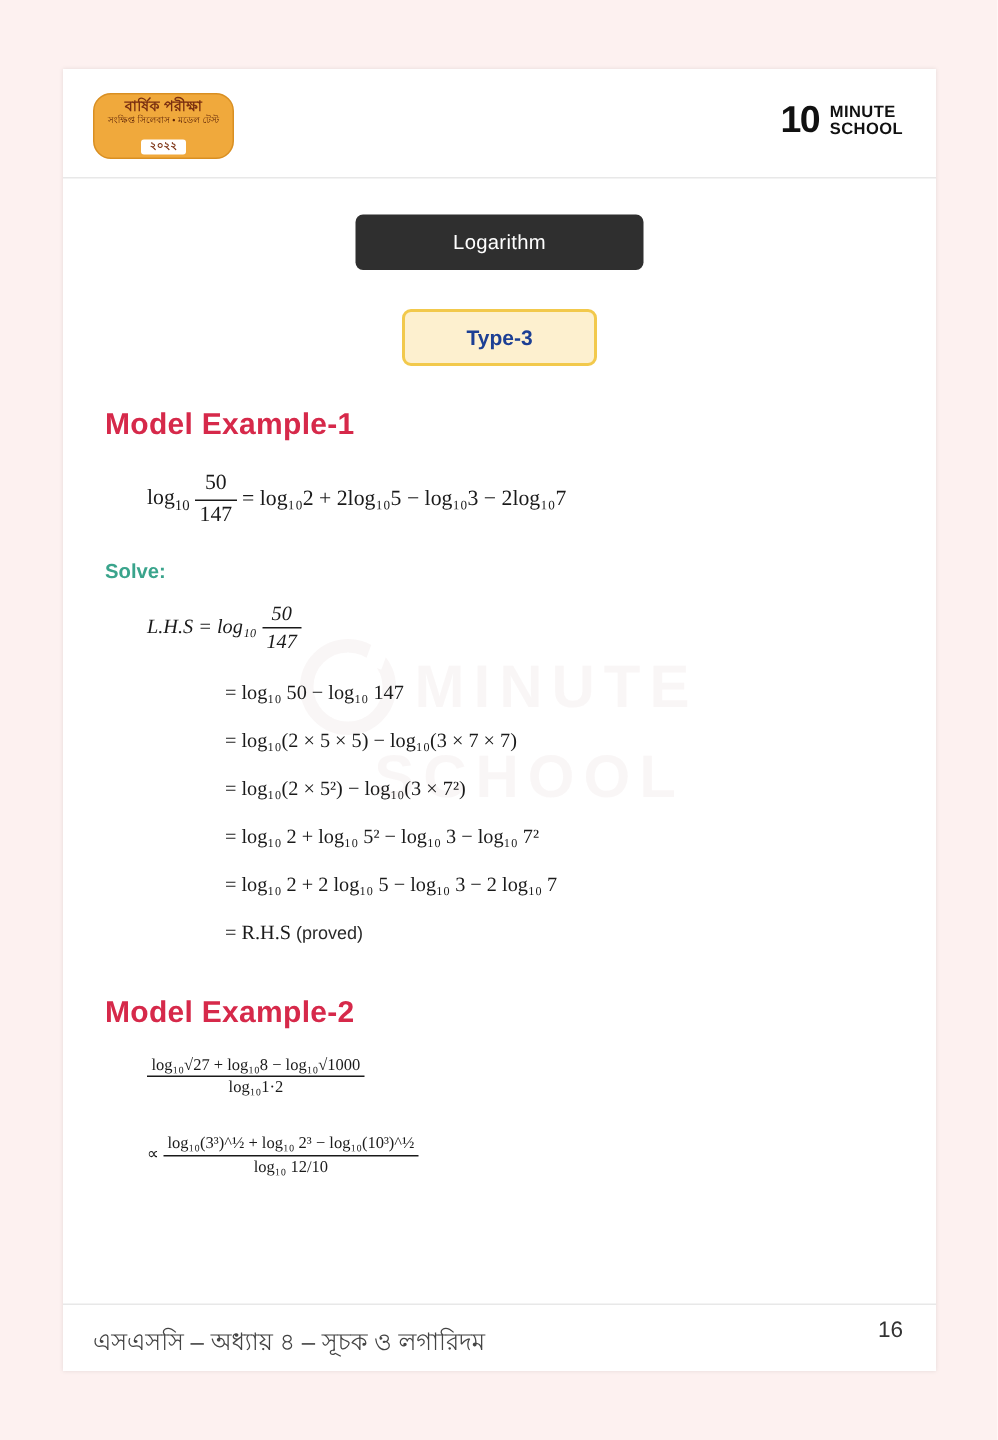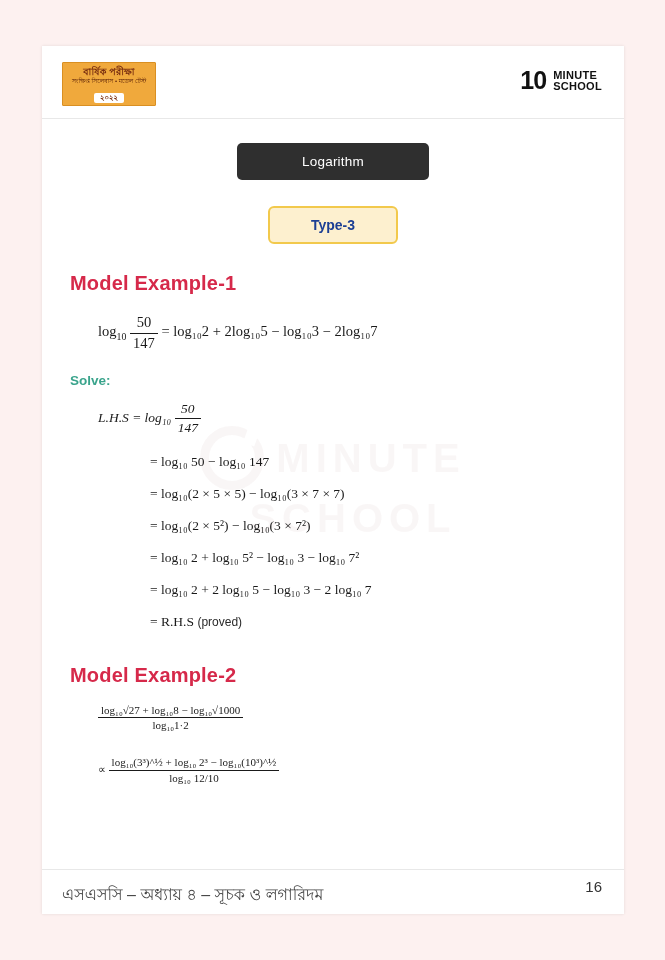--- a/index.html
+++ b/index.html
@@ -29,21 +29,21 @@
     border-bottom: 1px solid #e8e8e8;
   }
   .exam-badge {
     position: absolute;
     left: 20px;
     top: 16px;
     width: 92px;
     height: 42px;
     background: #f0a93c;
     border: 1px solid #d98f22;
-    border-radius: 1px;
+    border-radius: 12px;
     text-align: center;
     overflow: hidden;
   }
   .exam-badge .l1 {
     margin-top: 3px;
     font-size: 9.5px;
     font-weight: bold;
     color: #7a2f10;
     letter-spacing: .2px;
     line-height: 11px;

